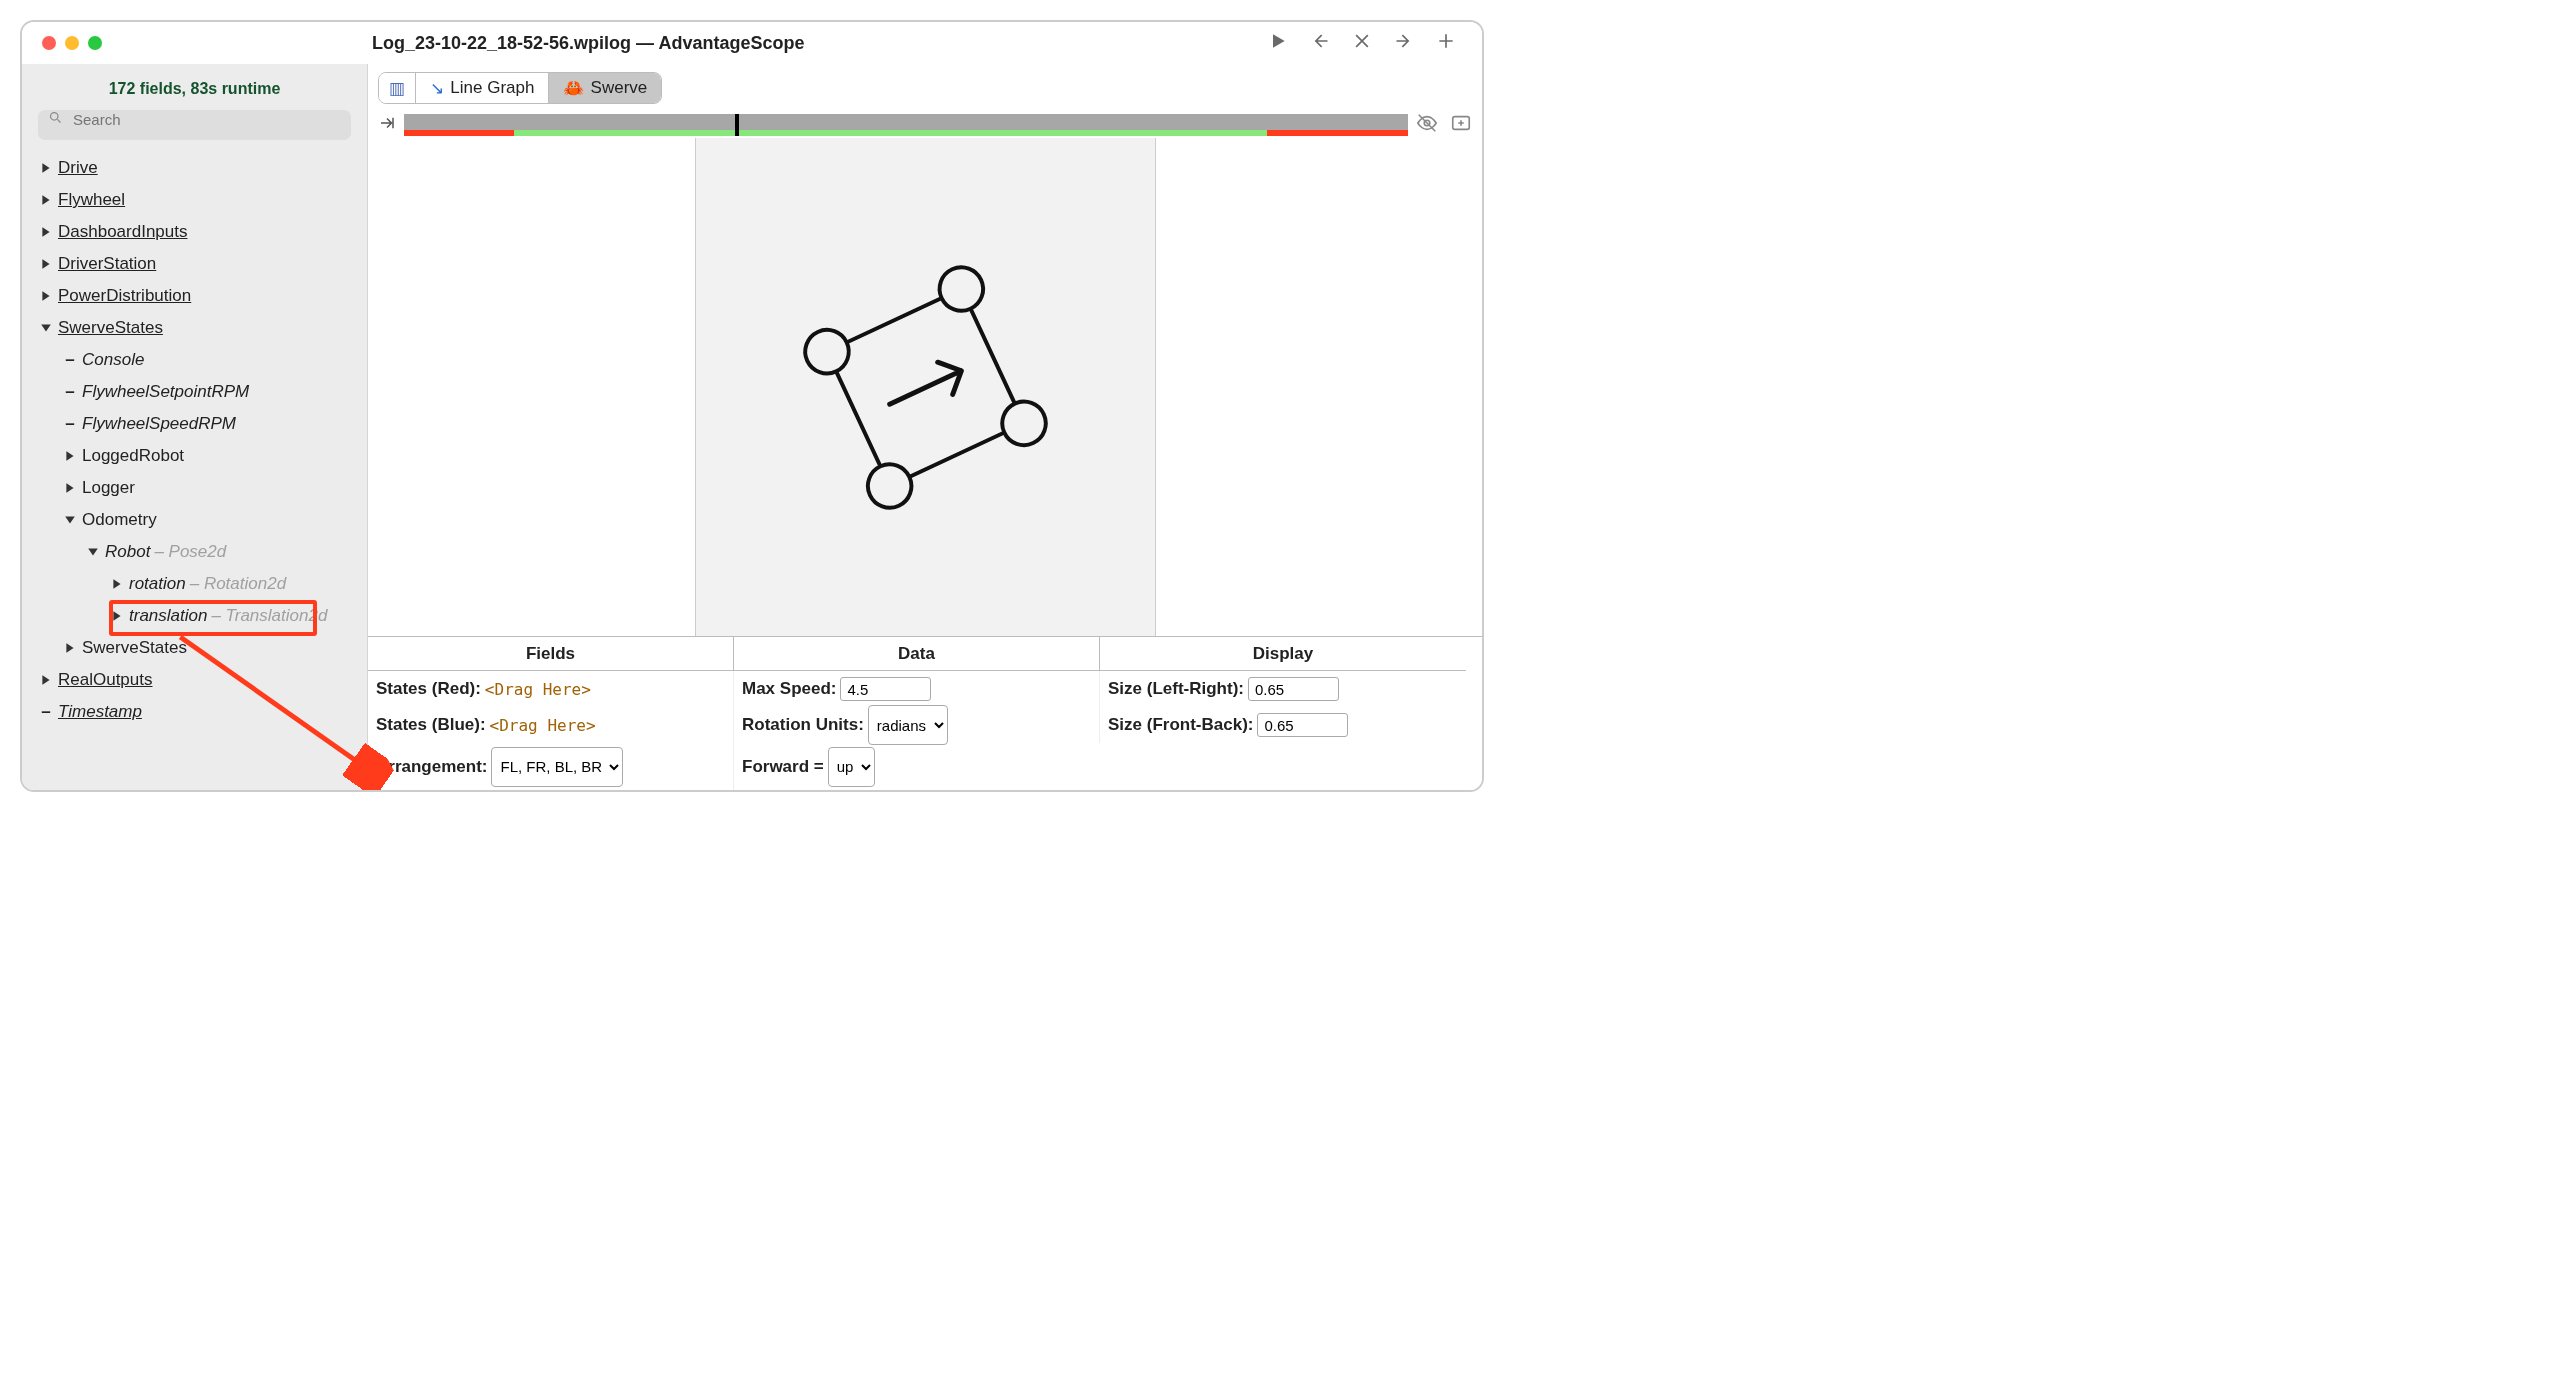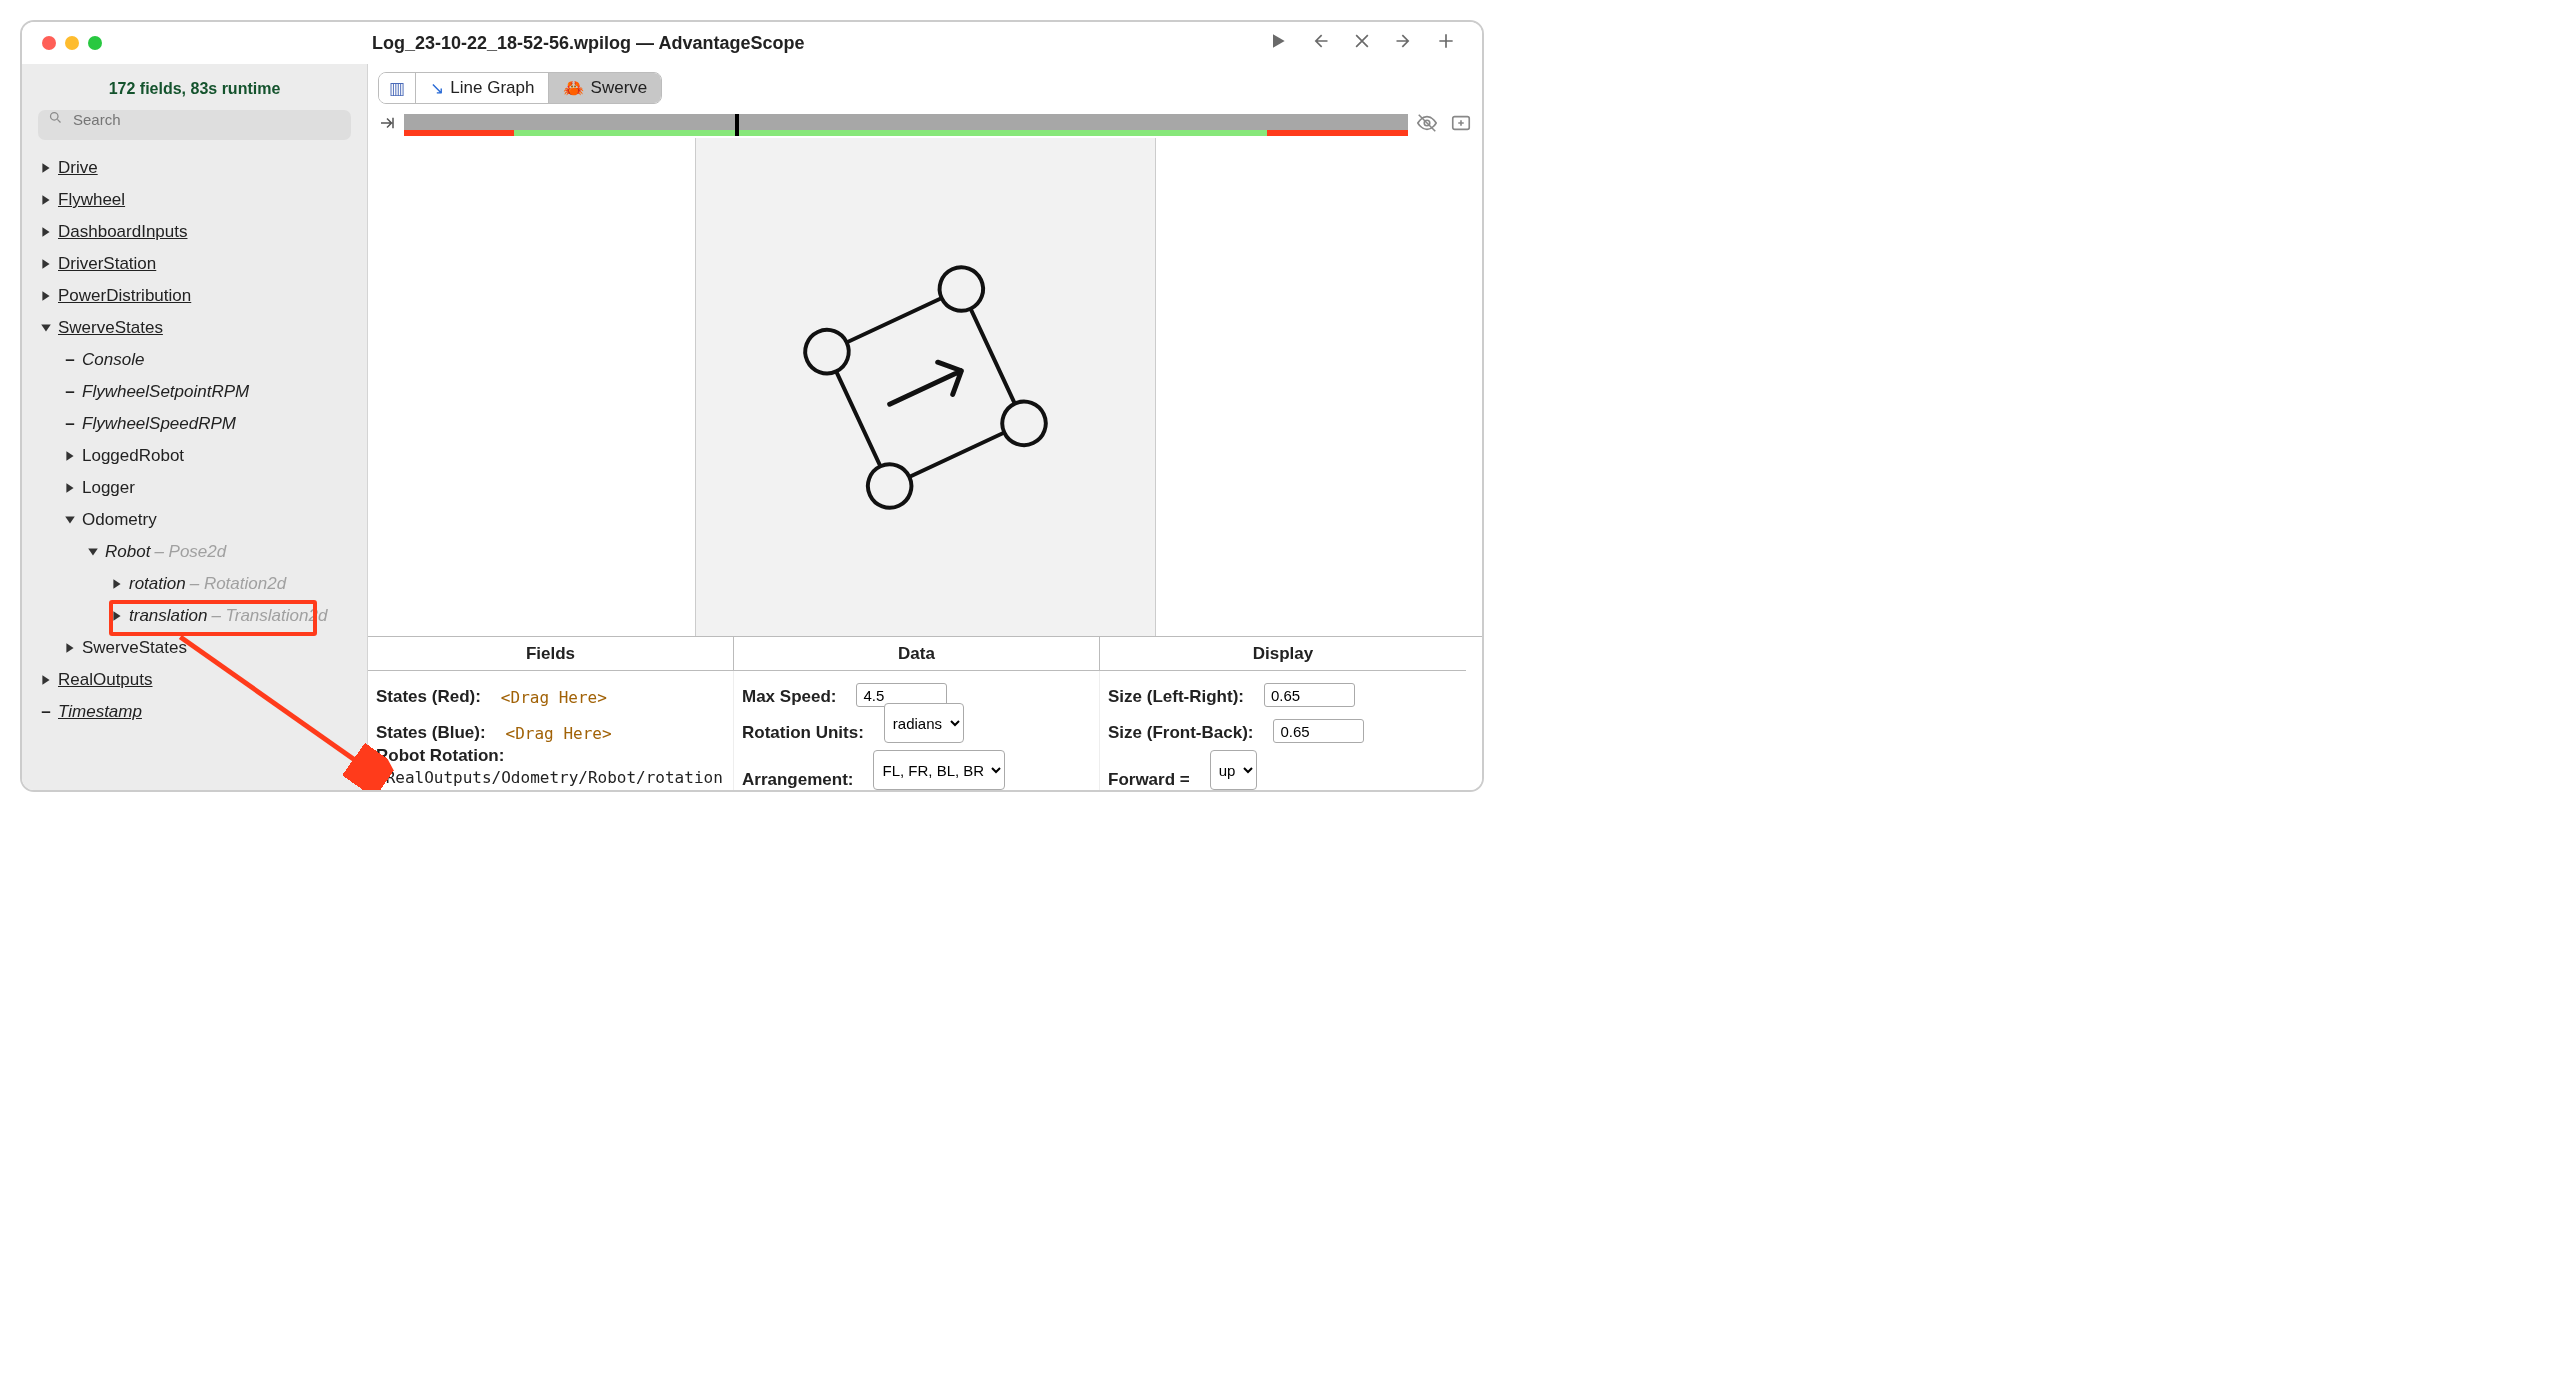--- a/index.html
+++ b/index.html
@@ -189,25 +189,25 @@
     font-size:17px;
     display:flex;
     align-items:center;
     justify-content:center;
     border-right:1px solid #bbb;
     border-bottom:1px solid #bbb;
   }
   .config .hd:last-of-col { border-right:none;}
   .config .cell {
     display:flex;
-    align-items:flex-end;
+    align-items:center;
     padding:0 8px;
     font-size:17px;
     border-right:1px solid #eee;
-    gap:20px;
+    gap:4px;
   }
   .config .cell.noborder { border-right: none; }
   .config .cell b { font-weight:700; }
   .drag-here { font-family: ui-monospace, Menlo, monospace; color:#a16207; font-size:16px;}
   .path-text { font-family: ui-monospace, Menlo, monospace; font-size:16px; color:#222;}
   .config input[type=text] {
     border:1px solid #aaa; border-radius:3px; height:24px;
     padding:0 6px; font-size:15px; width:91px;
   }
   .config select {
@@ -471,24 +471,20 @@
           </div>
         <div class="cell">
             <b>Rotation Units: </b>
             <select><option>radians</option></select>
           </div>
         <div class="cell noborder">
             <b>Size (Front-Back): </b>
             <input type="text" value="0.65" style="">
           </div>
 
-        <div class="cell" style="flex-direction:column; align-items:flex-start; justify-content:center; gap:2px;">
-          <b>Robot Rotation:</b>
-          <span class="path-text">/RealOutputs/Odometry/Robot/rotation</span>
-        </div>
         <div class="cell">
             <b>Arrangement: </b>
             <select><option>FL, FR, BL, BR</option></select>
           </div>
         <div class="cell noborder">
             <b>Forward = </b>
             <select><option>up</option></select>
           </div>
       </div>
     </div>

